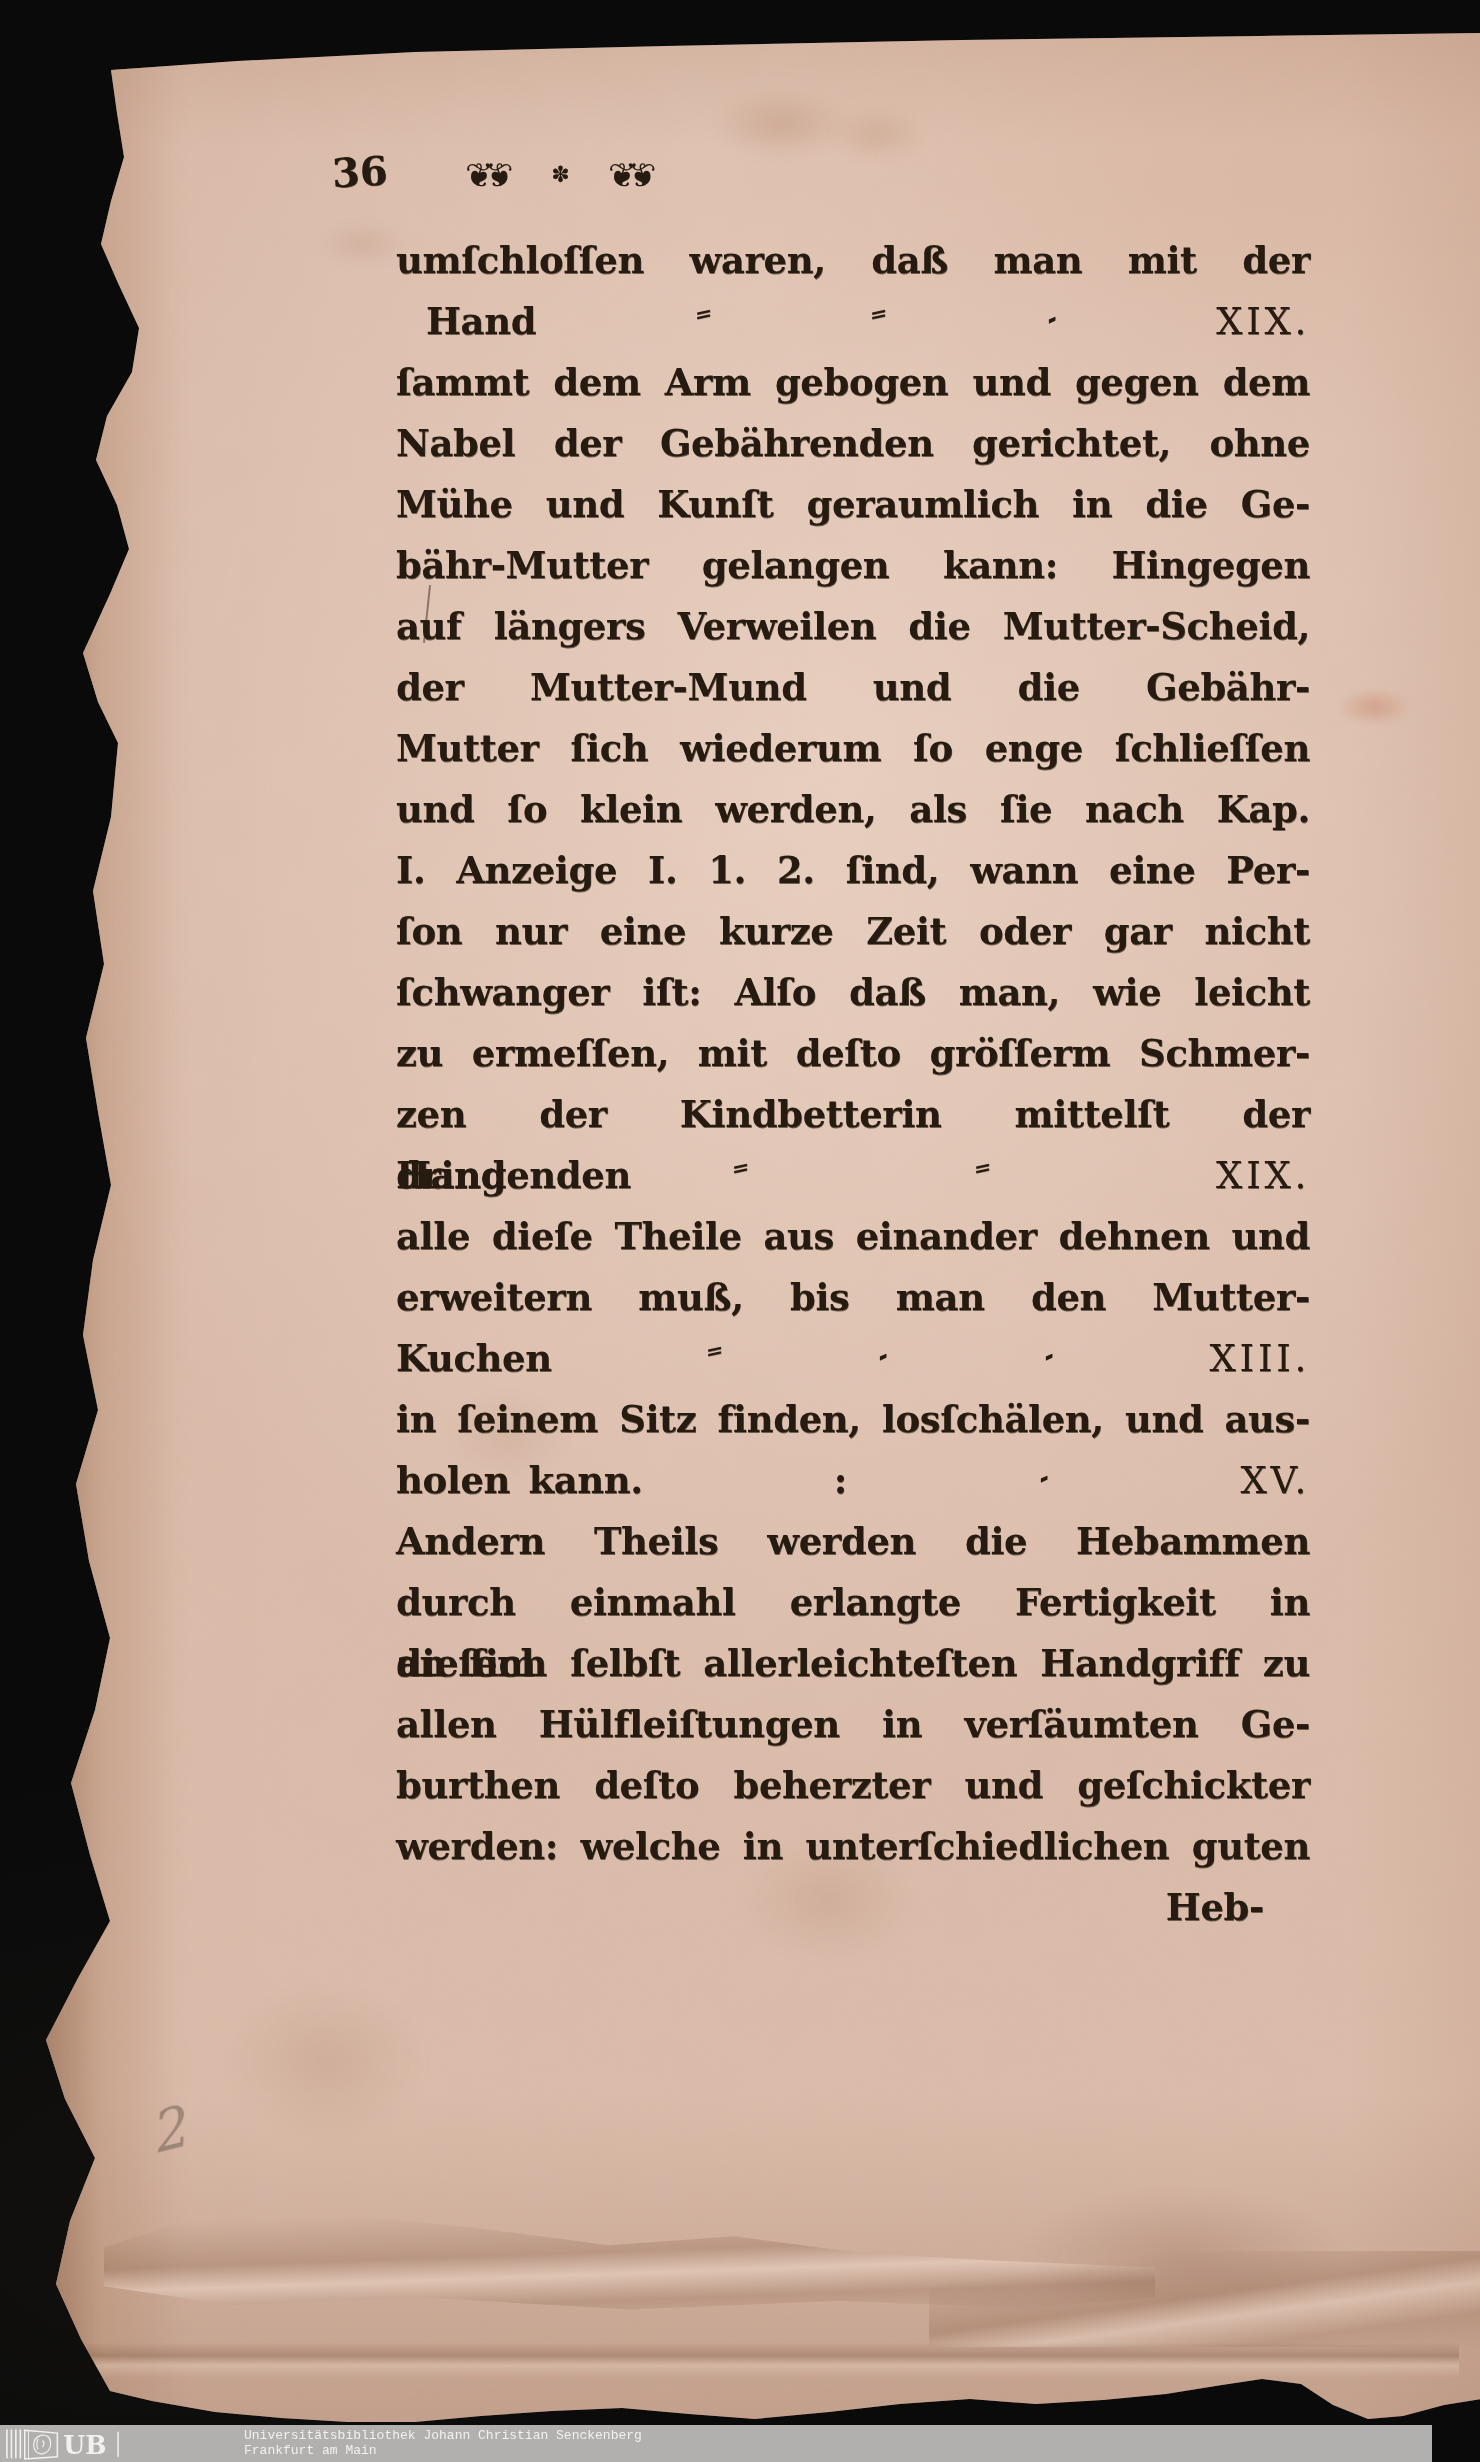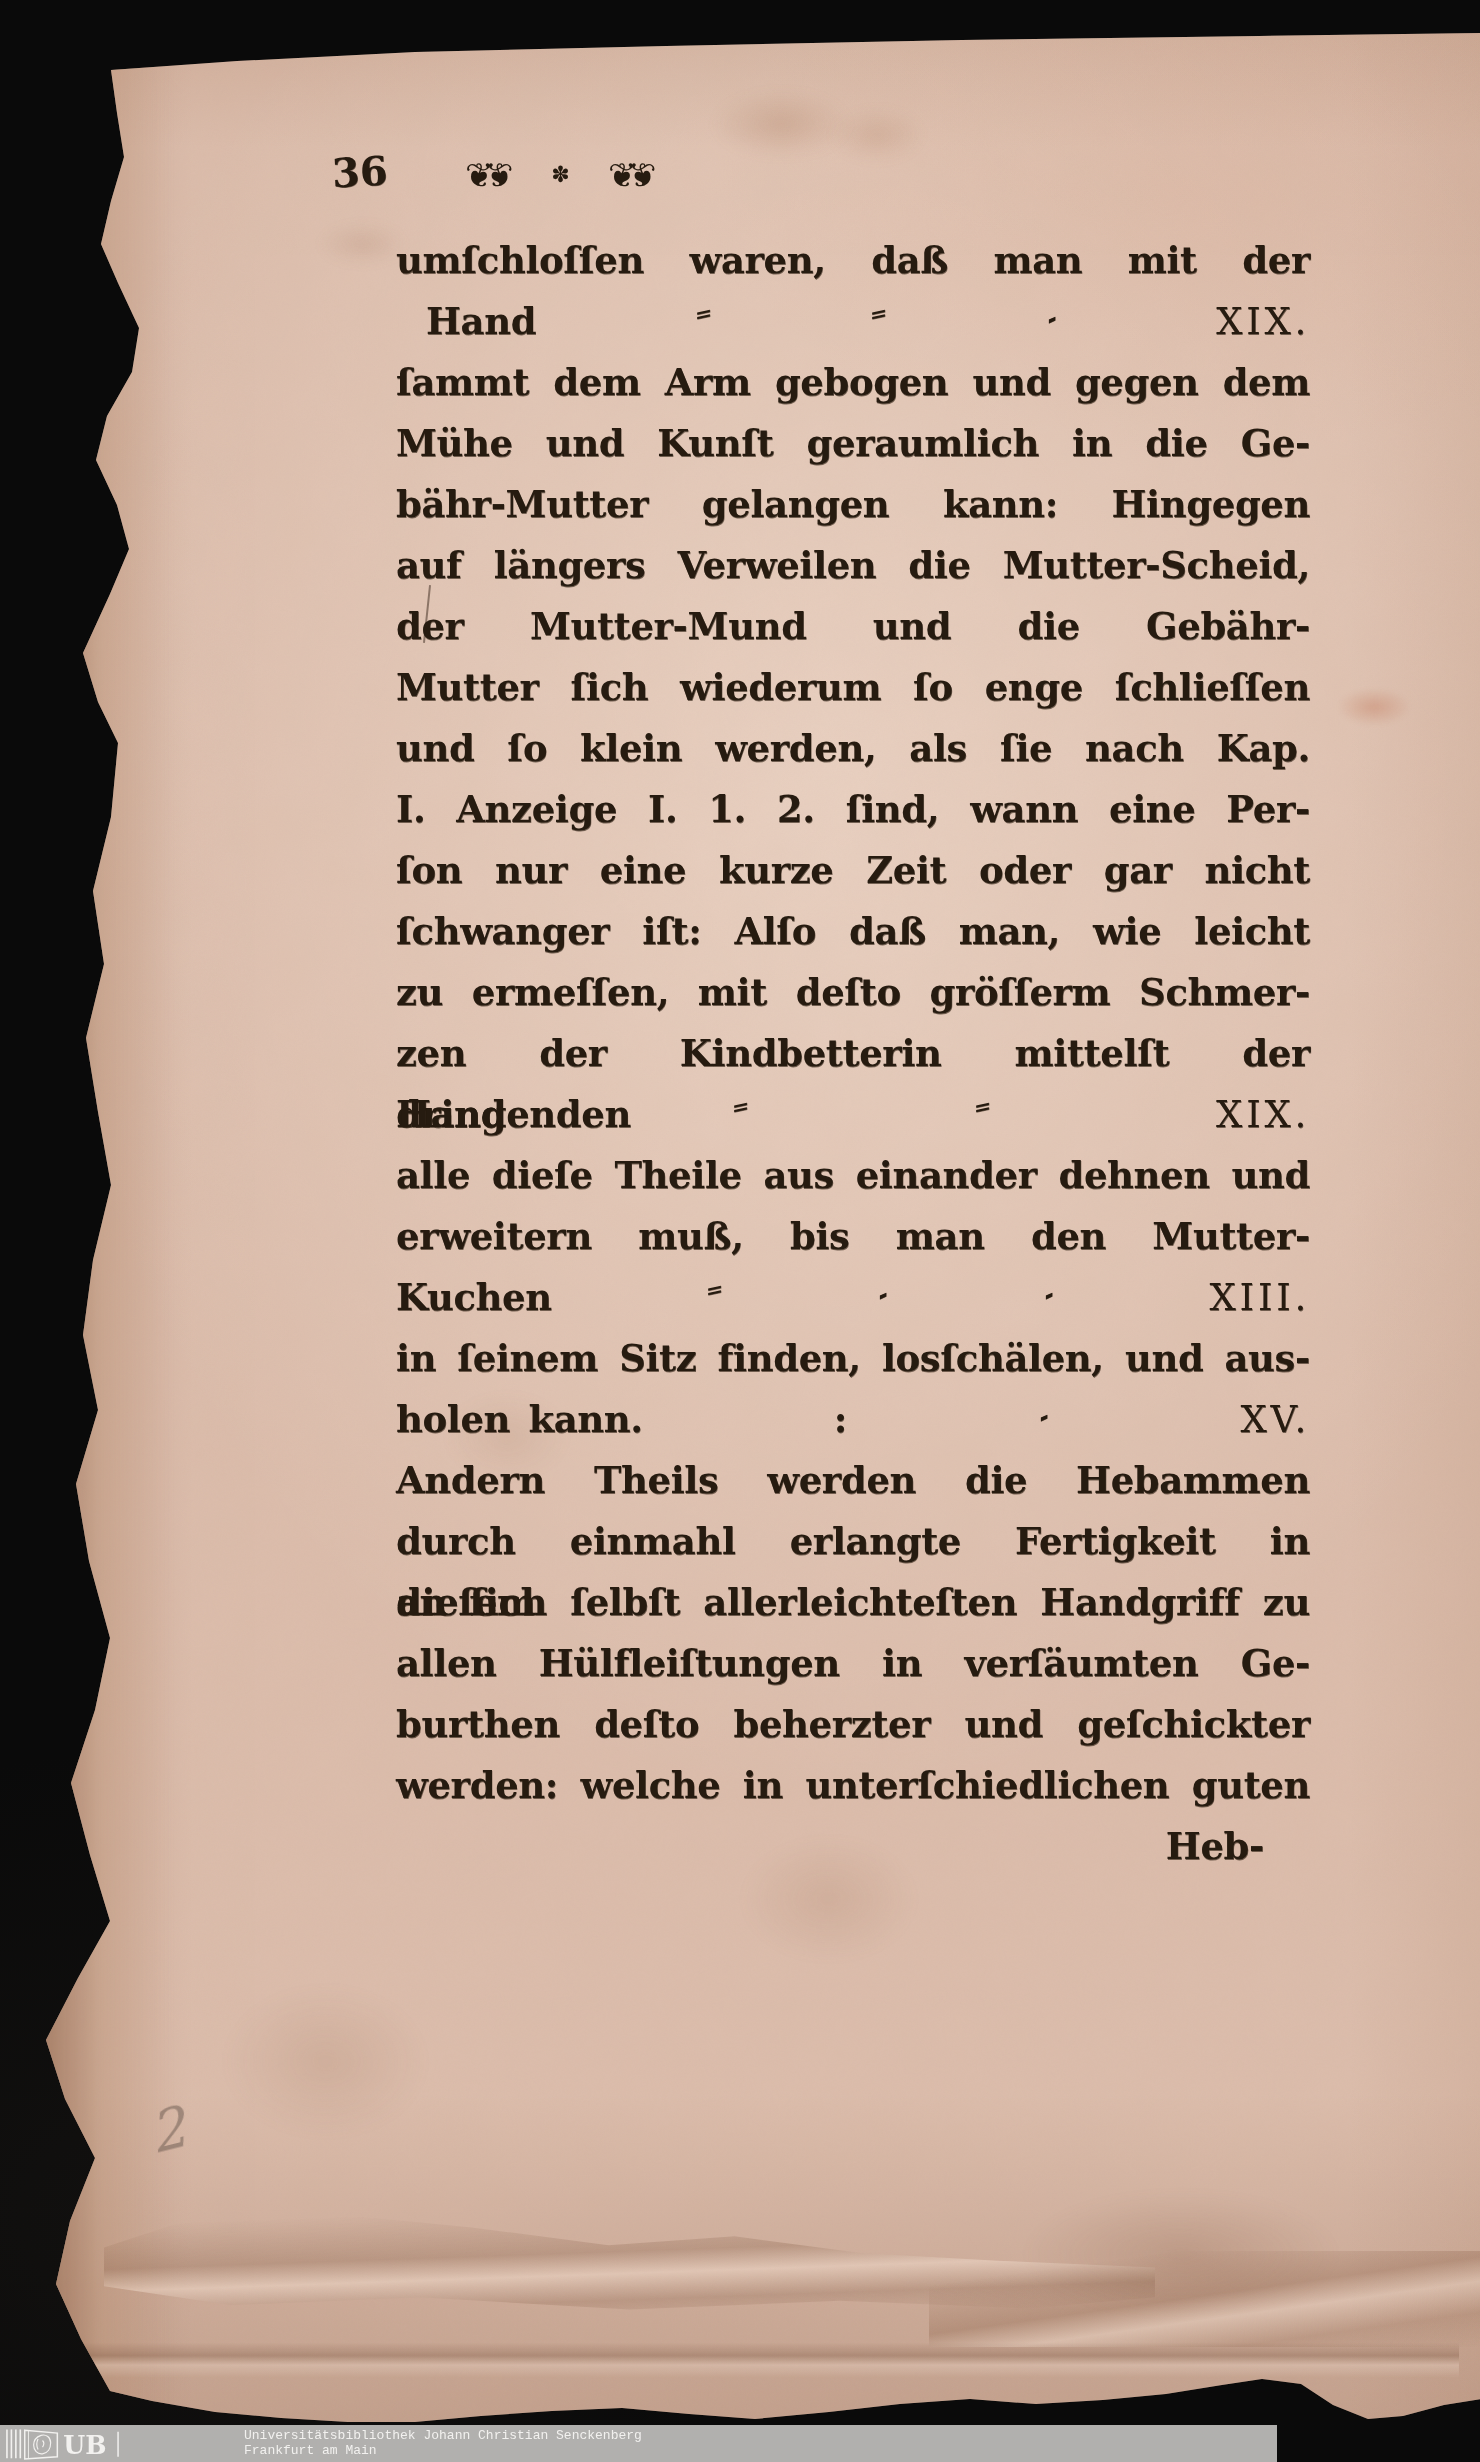--- a/index.html
+++ b/index.html
@@ -97,21 +97,21 @@
   .part.dash1{font-size:.8em;position:relative;top:-4.4px;transform:skewY(-25deg) scaleX(.7);display:inline-block;}
   .part.roman{font-weight:400;letter-spacing:3.7px;}
 
   .pencil{
     position:absolute;left:155px;top:2097px;font-size:55px;font-style:italic;
     color:rgba(75,62,55,.40);transform:rotate(-14deg) skewX(-6deg);filter:blur(0.4px);
   }
 
   
   .footer{
-    position:absolute;left:0;bottom:0;width:1277px;height:37px;
+    position:absolute;left:0;bottom:0;width:1432px;height:37px;
     background:var(--footer_bar,#b1b0ae);
   }
   .fLogo{position:absolute;left:4.4px;top:2.2px;}
   .fText{
     position:absolute;left:244px;top:3px;
     font-family:Liberation Mono, monospace;font-size:13px;line-height:15px;
     color:var(--footer_text,#f2f1ef);
   }
 </style>
 </head>
@@ -165,20 +165,21 @@
     <div class="textblock" id="textblock">
         <div class="tline justify"><span class="part ">umſchloſſen waren, daß man mit der</span></div>
         <div class="tline between" style="padding-left: 30px;">
           <span class="part ">Hand</span>
           <span class="part dash">=</span>
           <span class="part dash">=</span>
           <span class="part dash1">-</span>
           <span class="part roman">XIX.</span>
         </div>
         <div class="tline justify"><span class="part ">ſammt dem Arm gebogen und gegen dem</span></div>
+        <div class="tline justify"><span class="part ">Nabel der Gebährenden gerichtet, ohne</span></div>
         <div class="tline justify"><span class="part ">Mühe und Kunſt geraumlich in die Ge-</span></div>
         <div class="tline justify"><span class="part ">bähr-Mutter gelangen kann: Hingegen</span></div>
         <div class="tline justify"><span class="part ">auf längers Verweilen die Mutter-Scheid,</span></div>
         <div class="tline justify"><span class="part ">der Mutter-Mund und die Gebähr-</span></div>
         <div class="tline justify"><span class="part ">Mutter ſich wiederum ſo enge ſchlieſſen</span></div>
         <div class="tline justify"><span class="part ">und ſo klein werden, als ſie nach Kap.</span></div>
         <div class="tline justify"><span class="part ">I. Anzeige I. 1. 2. ſind, wann eine Per-</span></div>
         <div class="tline justify"><span class="part ">ſon nur eine kurze Zeit oder gar nicht</span></div>
         <div class="tline justify"><span class="part ">ſchwanger iſt: Alſo daß man, wie leicht</span></div>
         <div class="tline justify"><span class="part ">zu ermeſſen, mit deſto gröſſerm Schmer-</span></div>

